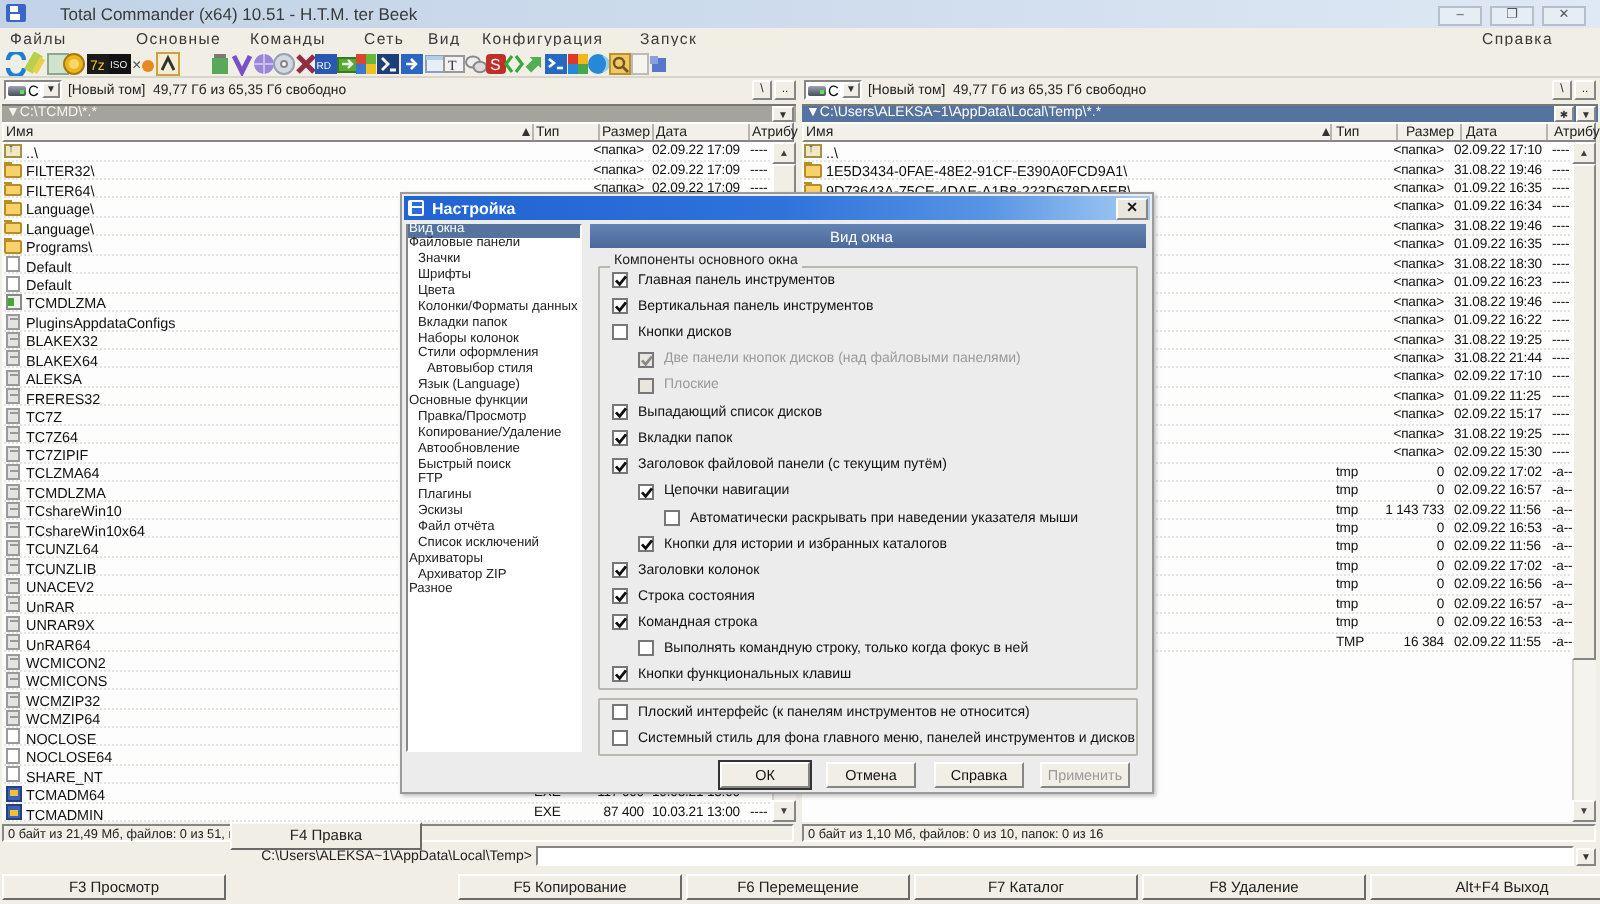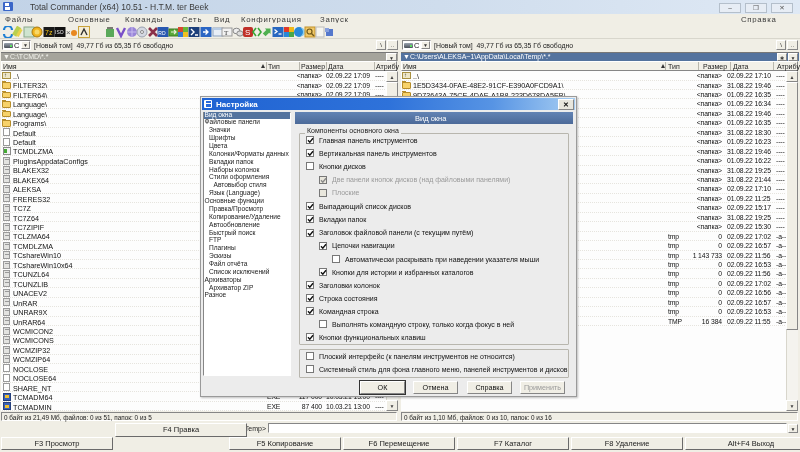--- a/index.html
+++ b/index.html
@@ -494,21 +494,21 @@
 <div class="tx dat" style="left:776px;top:317.7px;">-a--</div>
 <div class="ab" style="left:0;top:411px;width:800px;height:10.5px;background:#f0eee5;"></div>
 <div class="ab sunk" style="left:1px;top:411.5px;width:396px;height:9.5px;"></div>
 <div class="ab sunk" style="left:401px;top:411.5px;width:397px;height:9.5px;"></div>
 <div class="tx" style="left:4px;top:413.5px;font-size:6.4px;color:#222;">0 байт из 21,49 Мб, файлов: 0 из 51, папок: 0 из 5</div>
 <div class="tx" style="left:404px;top:413.5px;font-size:6.4px;color:#222;">0 байт из 1,10 Мб, файлов: 0 из 10, папок: 0 из 16</div>
 <div class="r" style="left:66px;top:424.5px;width:200px;font-size:7px;color:#222;">C:\Users\ALEKSA~1\AppData\Local\Temp&gt;</div>
 <div class="ab sunk" style="left:268px;top:423px;width:519px;height:10px;background:#fff;"></div>
 <div class="ab b3" style="left:788px;top:423.5px;width:10px;height:9px;background:#f0eee5;font-size:5px;text-align:center;line-height:8px;color:#333;">▼</div>
 <div class="ab fbtn" style="left:1px;top:436.5px;width:112px;height:13.5px;line-height:12px;">F3 Просмотр</div>
-<div class="ab fbtn" style="left:115px;top:423px;width:132px;height:13.5px;line-height:12px;">F4 Правка</div>
+<div class="ab fbtn" style="left:115px;top:411px;width:96px;height:13.5px;line-height:12px;">F4 Правка</div>
 <div class="ab fbtn" style="left:229px;top:436.5px;width:112px;height:13.5px;line-height:12px;">F5 Копирование</div>
 <div class="ab fbtn" style="left:343px;top:436.5px;width:112px;height:13.5px;line-height:12px;">F6 Перемещение</div>
 <div class="ab fbtn" style="left:457px;top:436.5px;width:112px;height:13.5px;line-height:12px;">F7 Каталог</div>
 <div class="ab fbtn" style="left:571px;top:436.5px;width:112px;height:13.5px;line-height:12px;">F8 Удаление</div>
 <div class="ab fbtn" style="left:685px;top:436.5px;width:132px;height:13.5px;line-height:12px;">Alt+F4 Выход</div>
 <div class="ab" style="left:0;top:0;width:0;height:0;z-index:10;">
 <div class="ab" style="left:200px;top:96px;width:377px;height:301px;background:#ececec;border:1px solid #9a9a9a;box-shadow:1px 1px 2px rgba(0,0,0,0.25);"></div>
 <div class="ab" style="left:202px;top:97.5px;width:373px;height:12.5px;background:linear-gradient(90deg,#2063d2 0%,#2e72da 50%,#5794e4 78%,#a6cdf2 100%);"></div>
 <div class="ab" style="left:204px;top:99.5px;width:8px;height:8px;background:#fff;border-radius:1px;"></div>
 <div class="ab" style="left:205.5px;top:101px;width:5px;height:2px;background:#2a6adb;"></div>

